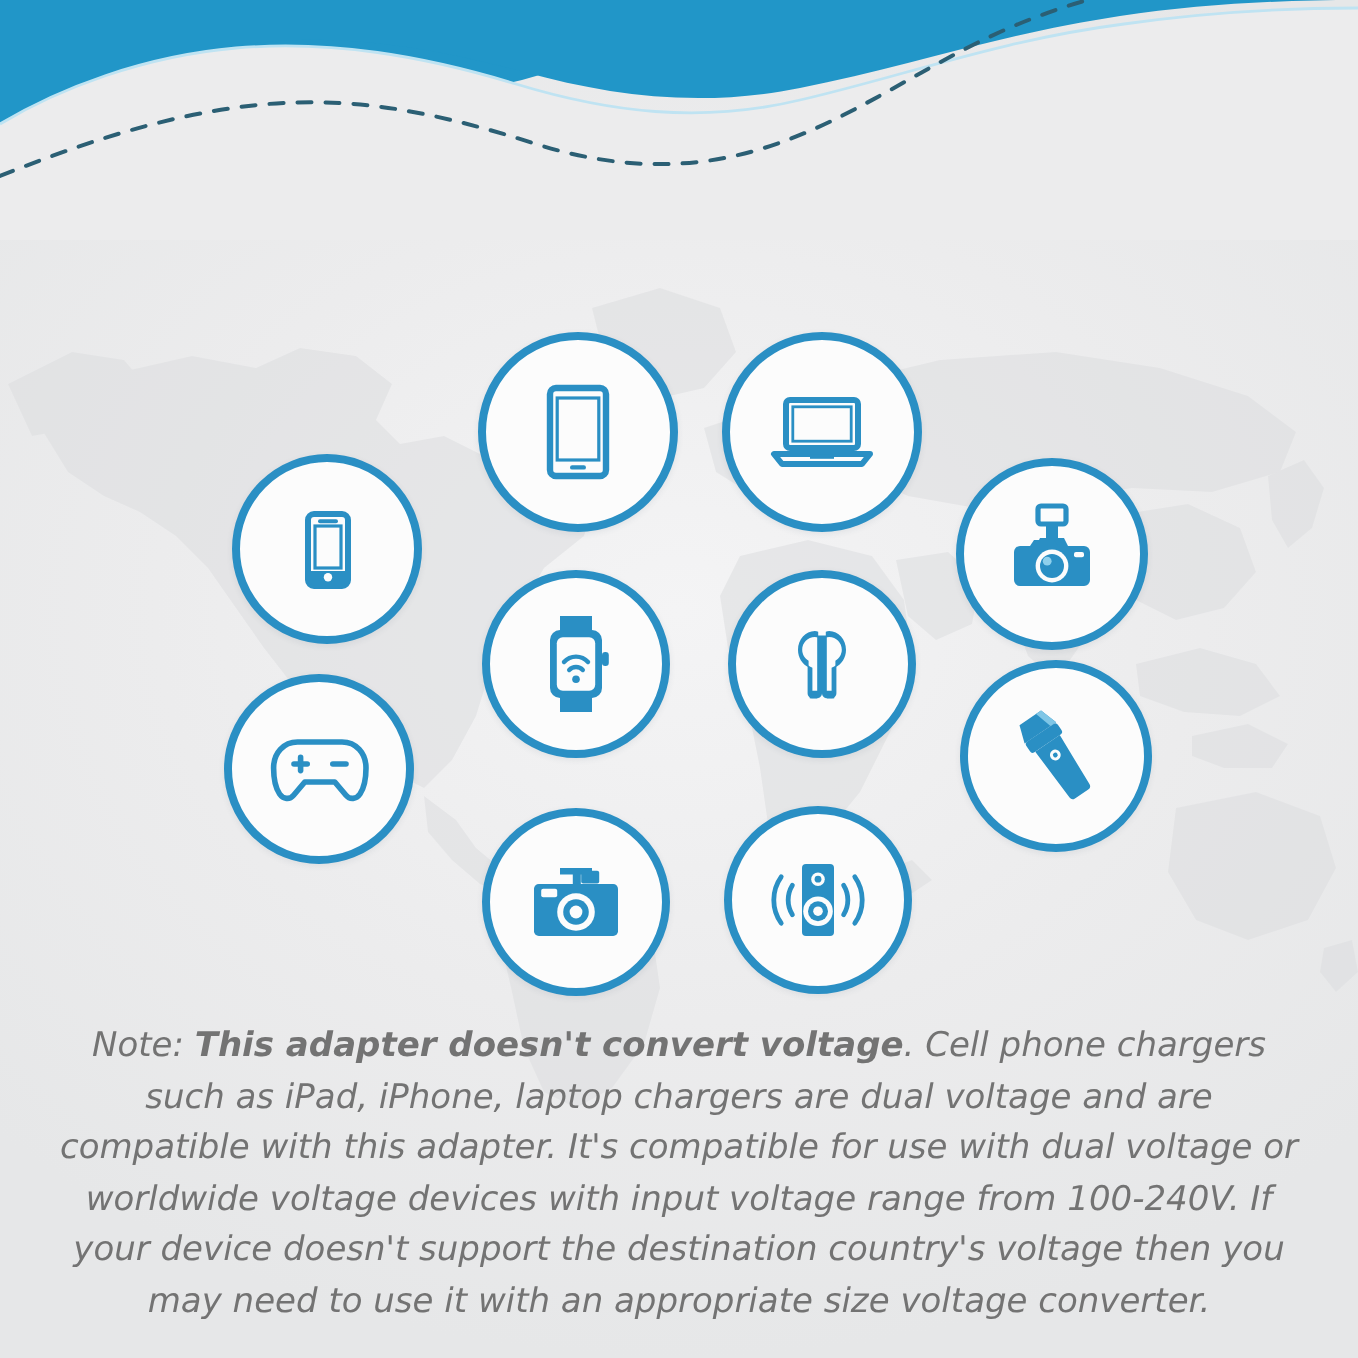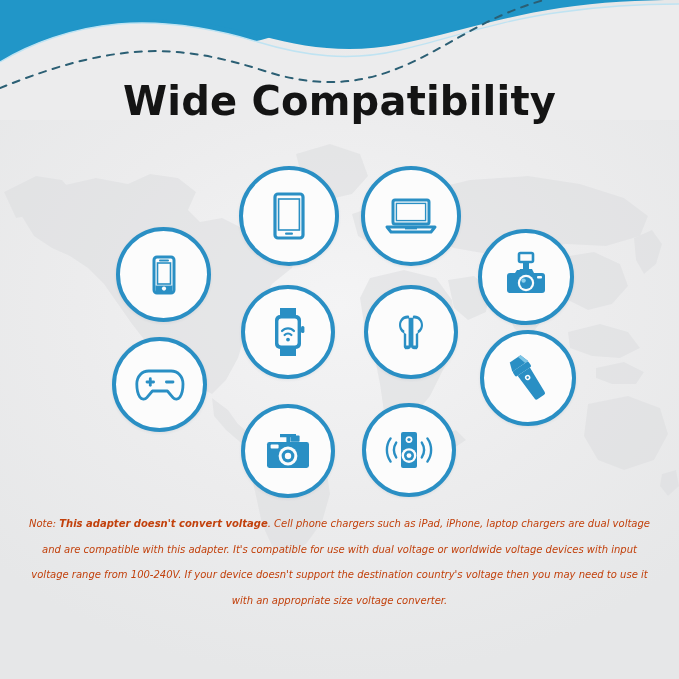--- a/index.html
+++ b/index.html
@@ -71,23 +71,23 @@
 
   
   #note {
     position: absolute;
     left: 24px;
     top: 511px;
     width: 631px;
     text-align: center;
     font-family: "DejaVu Sans", sans-serif;
     font-style: italic;
-    font-size: 10px;
+    font-size: 17px;
     line-height: 25.6px;
-    color: #c2410c;
+    color: #737373;
   }
   #note b { font-weight: 700; font-style: italic; }
 </style>
 </head>
 <body>
 
 <div id="page">
 
   <div id="bg-gradient"></div>
 
@@ -153,21 +153,20 @@
              C304 56 350 62 400 50 C452 38 500 20 562 12 C604 6 642 4 679 4
              V120 H0 Z" fill="#ececed"></path>
 
     <path d="M0 62 C30 44 72 28 118 24 C166 20 212 28 258 42
              C304 56 350 62 400 50 C452 38 500 20 562 12 C604 6 642 4 679 4" fill="none" stroke="#bfe3f2" stroke-width="1.4"></path>
 
     <path d="M0 88 C40 72 86 56 134 52 C182 48 224 58 268 72
              C306 84 344 86 382 74 C424 61 460 34 500 16 C540 -2 580 -10 620 -14" fill="none" stroke="#2b5f74" stroke-width="2" stroke-dasharray="7 7" stroke-linecap="round"></path>
   </svg>
 
-  <div id="title">Wide Compatibility</div>
 
   <div class="icon-circle" style="left:116px; top:227px; width:95px; height:95px;">
     <span>
       <svg width="50" height="50" viewBox="0 0 50 50">
         <rect x="15" y="7" width="20" height="36" rx="3" ry="3" fill="none" stroke="#2a8fc4" stroke-width="3"></rect>
         <rect x="18.5" y="13" width="13" height="21" fill="none" stroke="#2a8fc4" stroke-width="1.6"></rect>
         <rect x="20" y="9.6" width="10" height="2" rx="1" fill="#2a8fc4"></rect>
         <path d="M16.5 35.5 h17 v5.5 a2 2 0 0 1 -2 2 h-13 a2 2 0 0 1 -2 -2 z" fill="#2a8fc4"></path>
         <circle cx="25" cy="38.6" r="2.1" fill="#fcfcfc"></circle>
       </svg>

